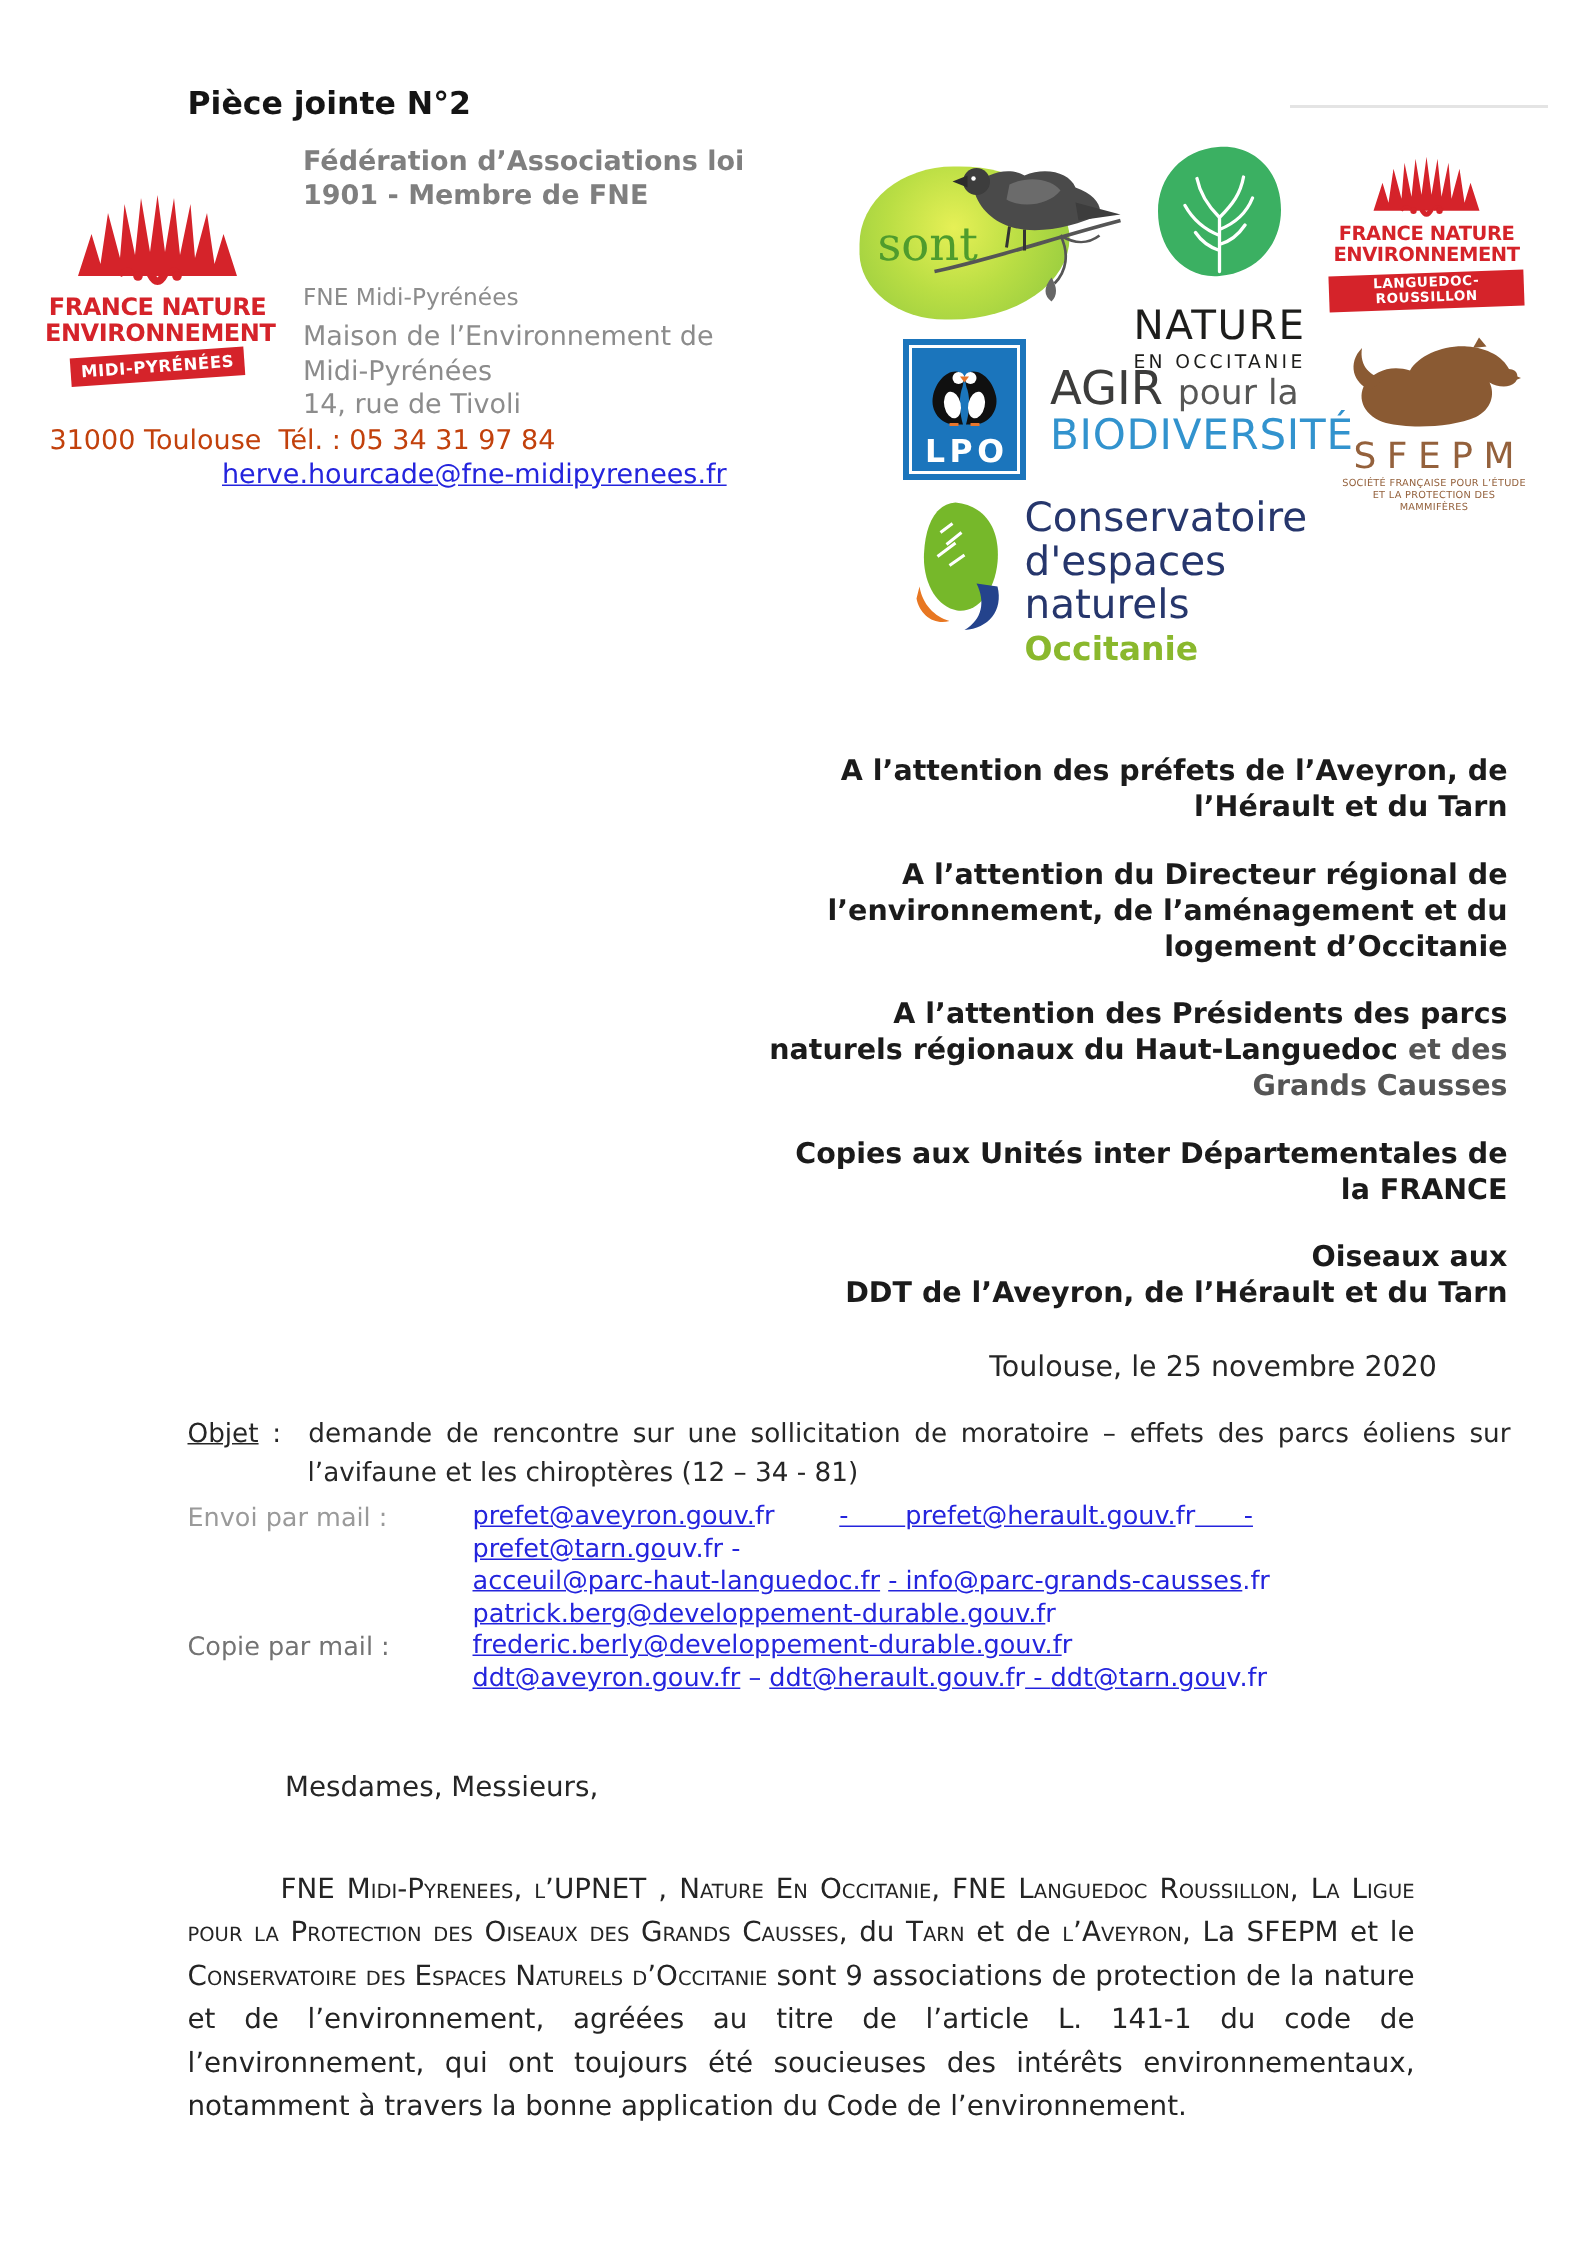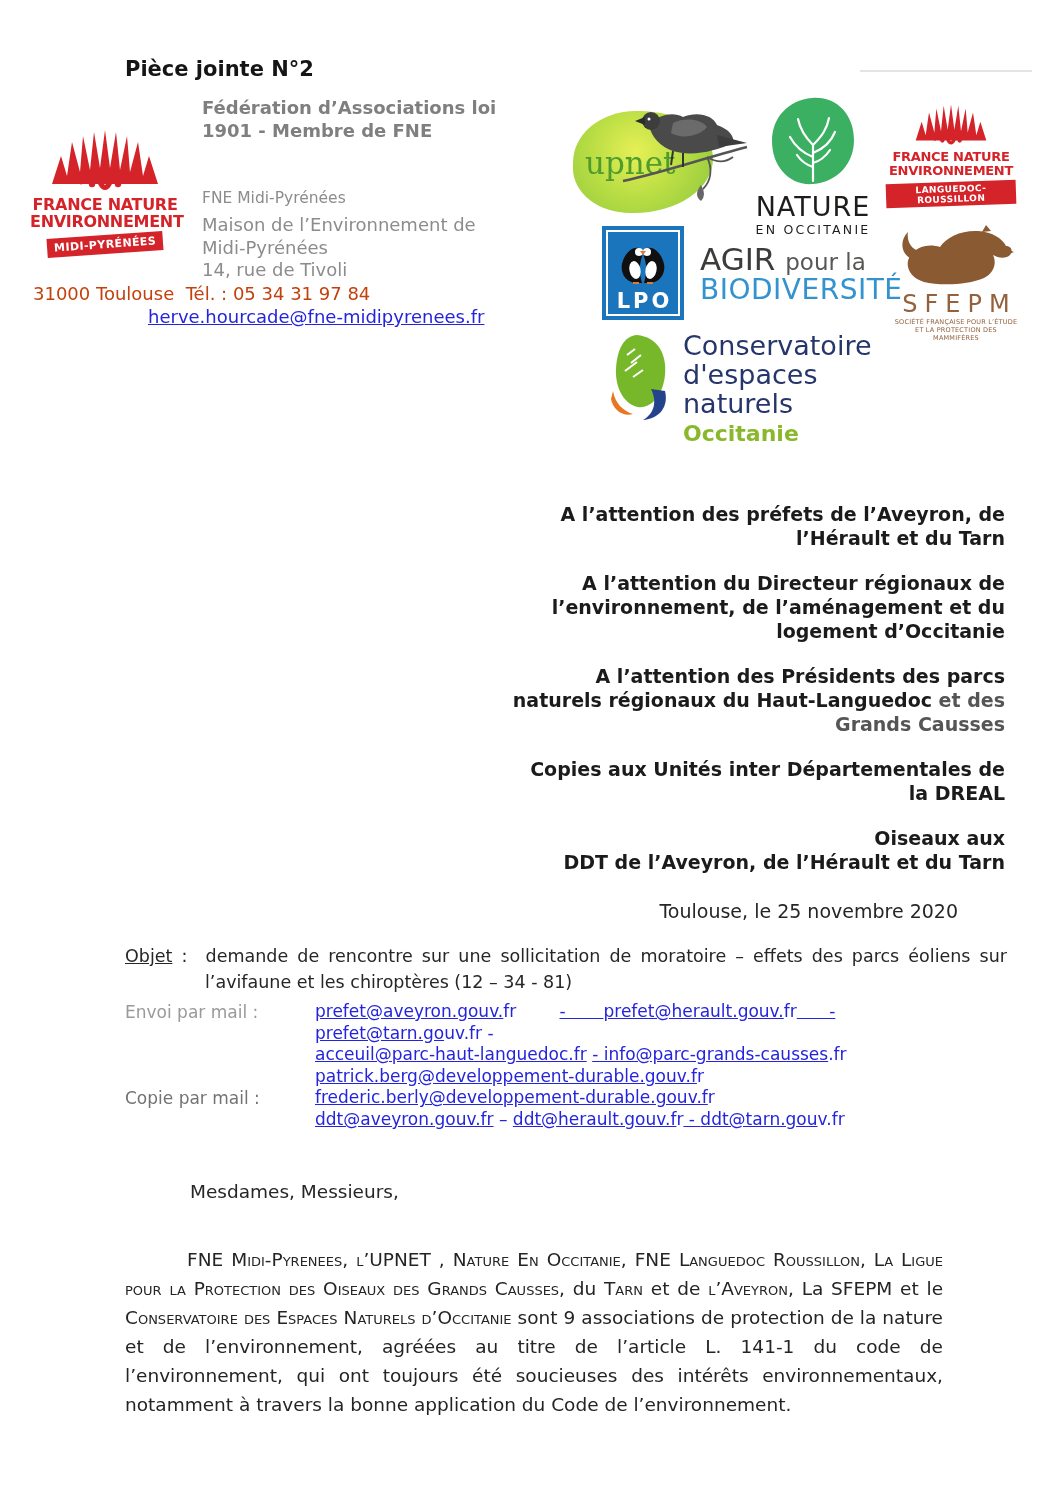--- a/index.html
+++ b/index.html
@@ -29,21 +29,21 @@
   .upnet{left:573px;top:93px;width:195px;height:132px;}
   .upnet-blob{position:absolute;left:0;top:18px;width:140px;height:102px;
       background:radial-gradient(circle at 45% 40%, #e6f056 0%, #bade44 45%, #8cc63e 100%);
       border-radius:46% 54% 58% 42% / 52% 48% 55% 45%;}
   .upnet-word{position:absolute;left:12px;top:52px;font-family:"DejaVu Serif",serif;
       font-size:31px;color:#4f9c2d;}
   .upnet-bird{position:absolute;left:48px;top:-8px;}
 
   
   .natocc{left:745px;top:95px;width:136px;text-align:center;}
-  .natocc-l1{font-size:27px;color:#1d1d1b;letter-spacing:1px;margin-top:0;}
+  .natocc-l1{font-size:27px;color:#1d1d1b;letter-spacing:1px;margin-top:11px;}
   .natocc-l2{font-size:12.5px;color:#1d1d1b;letter-spacing:2.2px;}
 
   
   .fnelr{left:886px;top:103px;width:130px;text-align:center;}
   .fnelr .fne-name{font-size:13px;line-height:14px;}
   .fnelr .fne-badge{font-size:9px;padding:2px 5px;transform:rotate(-2deg);margin-top:4px;}
 
   
   .lpo{left:602px;top:226px;width:82px;height:94px;background:#1b75bc;
        box-shadow:inset 0 0 0 4px #1b75bc, inset 0 0 0 6px #ffffff;
@@ -119,21 +119,21 @@
   </div>
   <div class="abs lh-org">FNE Midi-Pyrénées</div>
   <div class="abs lh-a1">Maison de l’Environnement de</div>
   <div class="abs lh-a2">Midi-Pyrénées</div>
   <div class="abs lh-a3">14, rue de Tivoli</div>
   <div class="abs lh-a4">31000 Toulouse&nbsp; Tél. : 05 34 31 97 84</div>
   <div class="abs lh-email">herve.hourcade@fne-midipyrenees.fr</div>
 
   <div class="abs upnet">
     <div class="upnet-blob"></div>
-    <div class="upnet-word">upnet</div>
+    <div class="upnet-word">sont</div>
     <svg class="upnet-bird" width="128" height="118" viewBox="0 0 128 118">
       <path d="M2,96 C40,88 80,74 126,62" stroke="#555" stroke-width="2.5" fill="none"></path>
       <path d="M86,72 C92,84 90,96 82,104 M86,72 C96,78 104,78 112,72" stroke="#555" stroke-width="1.8" fill="none"></path>
       <path d="M80,100 q6,10 0,16 q-8,-6 0,-16" fill="#666"></path>
       <path d="M28,40 C36,30 52,26 62,32 C76,26 92,30 96,40 C108,44 114,52 112,58 C96,66 70,72 52,66 C40,62 30,52 28,40 Z" fill="#4a4a4a"></path>
       <circle cx="30" cy="36" r="9" fill="#3d3d3d"></circle>
       <path d="M14,36 L24,32 L24,40 Z" fill="#2c2c2c"></path>
       <circle cx="28" cy="34" r="1.5" fill="#fff"></circle>
       <path d="M96,50 L126,58 L98,62 Z" fill="#3d3d3d"></path>
       <path d="M52,38 C64,32 80,34 86,42 C78,52 60,54 50,48 Z" fill="#6b6b6b"></path>
@@ -208,32 +208,32 @@
       <div class="cen-l3">Occitanie</div>
     </div>
   </div>
 
   <div class="abs recipients">
       <div class="rblock">
         <div><span>A l’attention des préfets de l’Aveyron, de</span></div>
         <div><span>l’Hérault et du Tarn</span></div>
       </div>
       <div class="rblock">
-        <div><span>A l’attention du Directeur régionaux de</span></div>
+        <div><span>A l’attention du Directeur régional de</span></div>
         <div><span>l’environnement, de l’aménagement et du</span></div>
         <div><span>logement d’Occitanie</span></div>
       </div>
       <div class="rblock">
         <div><span>A l’attention des Présidents des parcs</span></div>
         <div><span>naturels régionaux du Haut-Languedoc </span><span class="gray">et des</span></div>
         <div><span class="gray">Grands Causses</span></div>
       </div>
       <div class="rblock">
         <div><span>Copies aux Unités inter Départementales de</span></div>
-        <div><span>la DREAL</span></div>
+        <div><span>la FRANCE</span></div>
       </div>
       <div class="rblock">
         <div><span>Oiseaux aux</span></div>
         <div><span>DDT de l’Aveyron, de l’Hérault et du Tarn</span></div>
       </div>
     </div>
 
   <div class="abs date">Toulouse, le 25 novembre 2020</div>
 
   <div class="abs objet">

